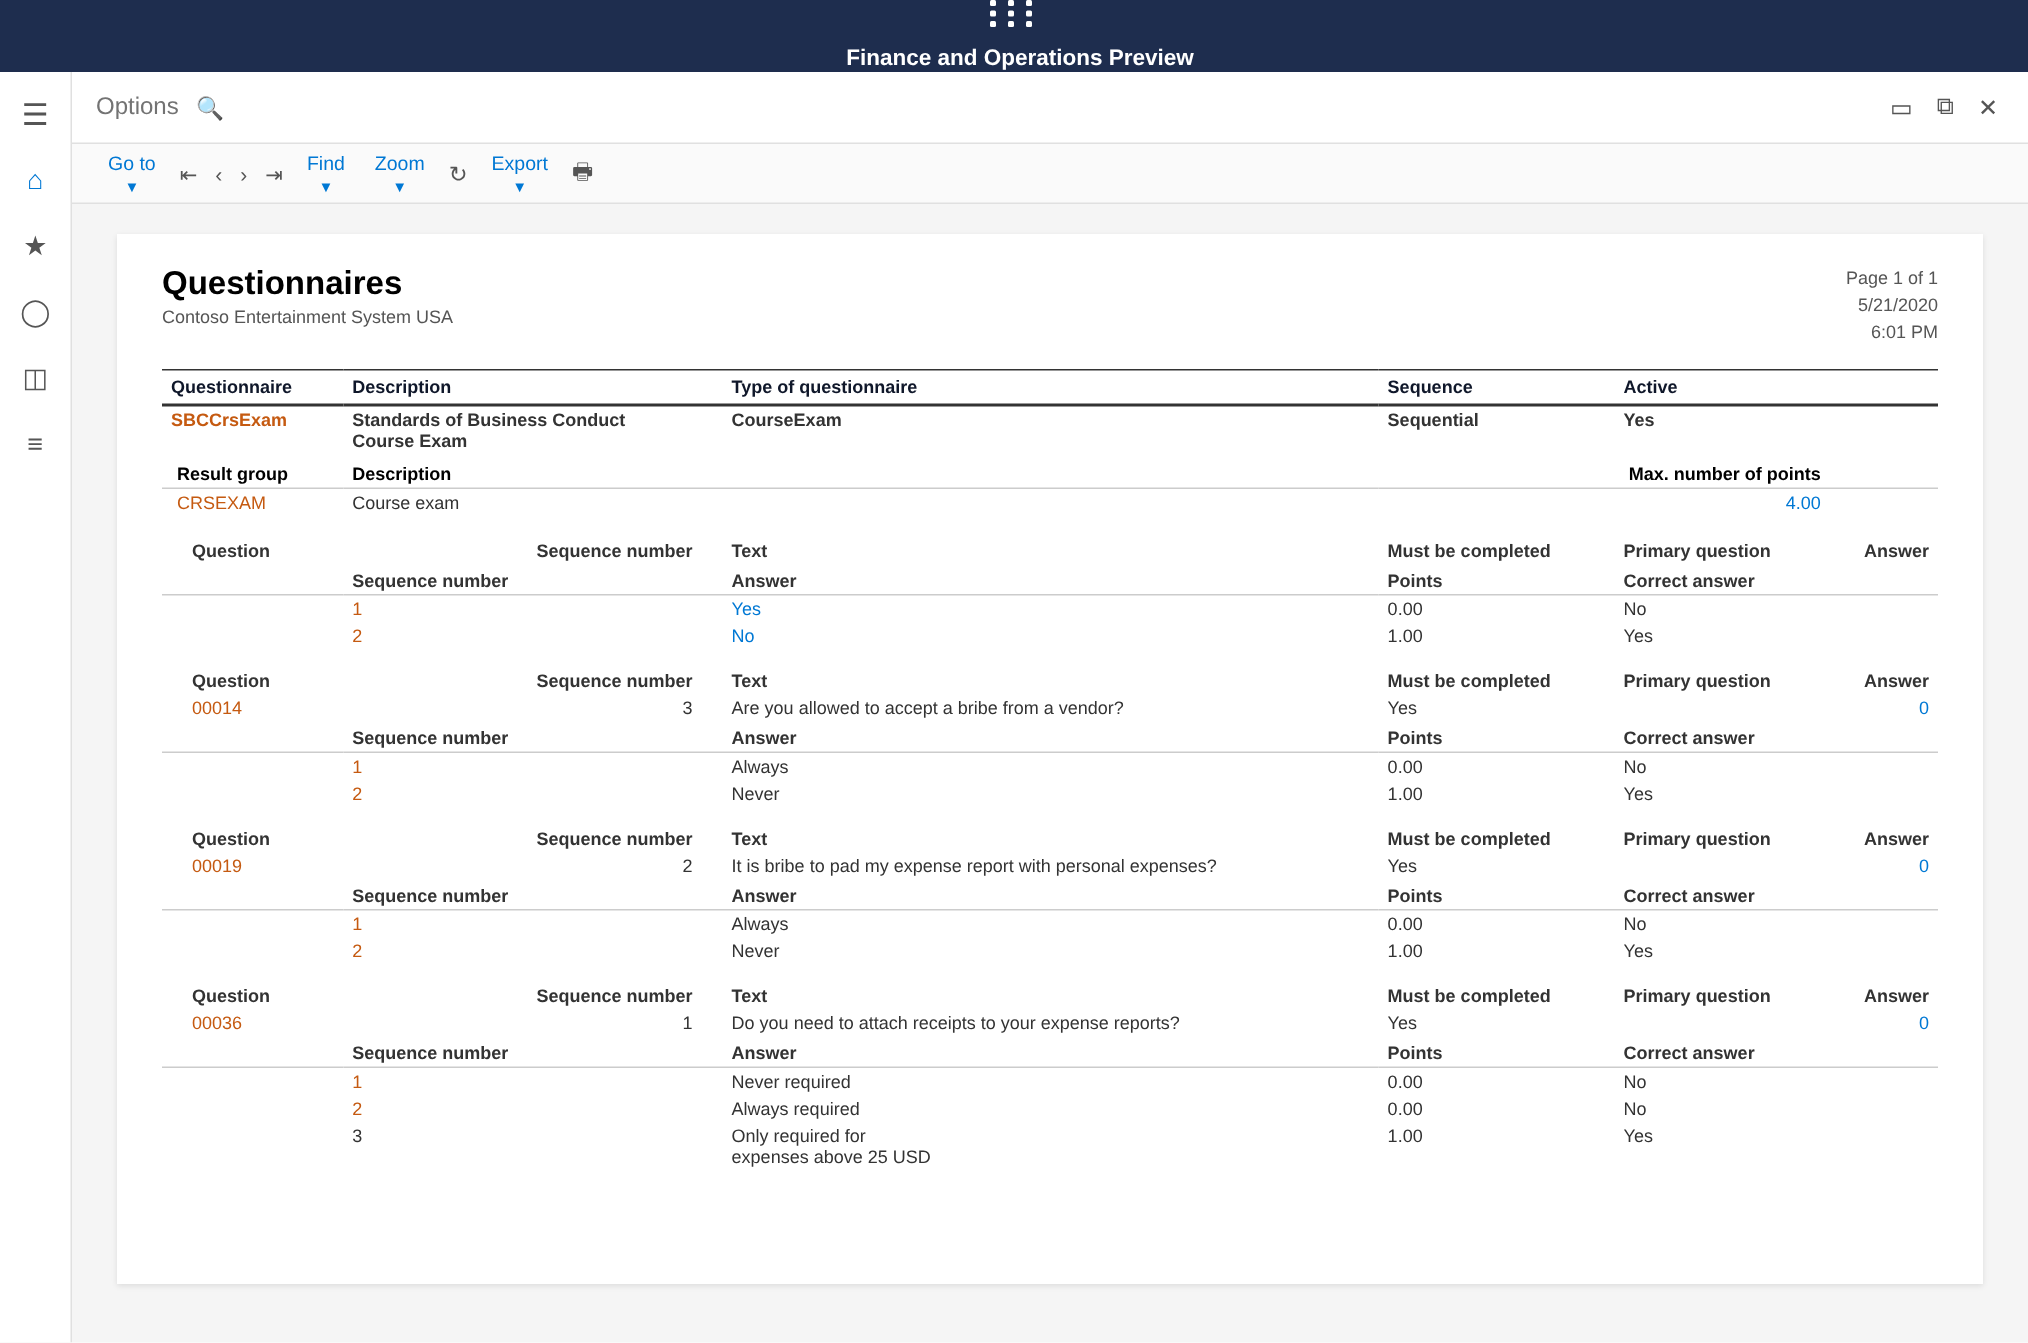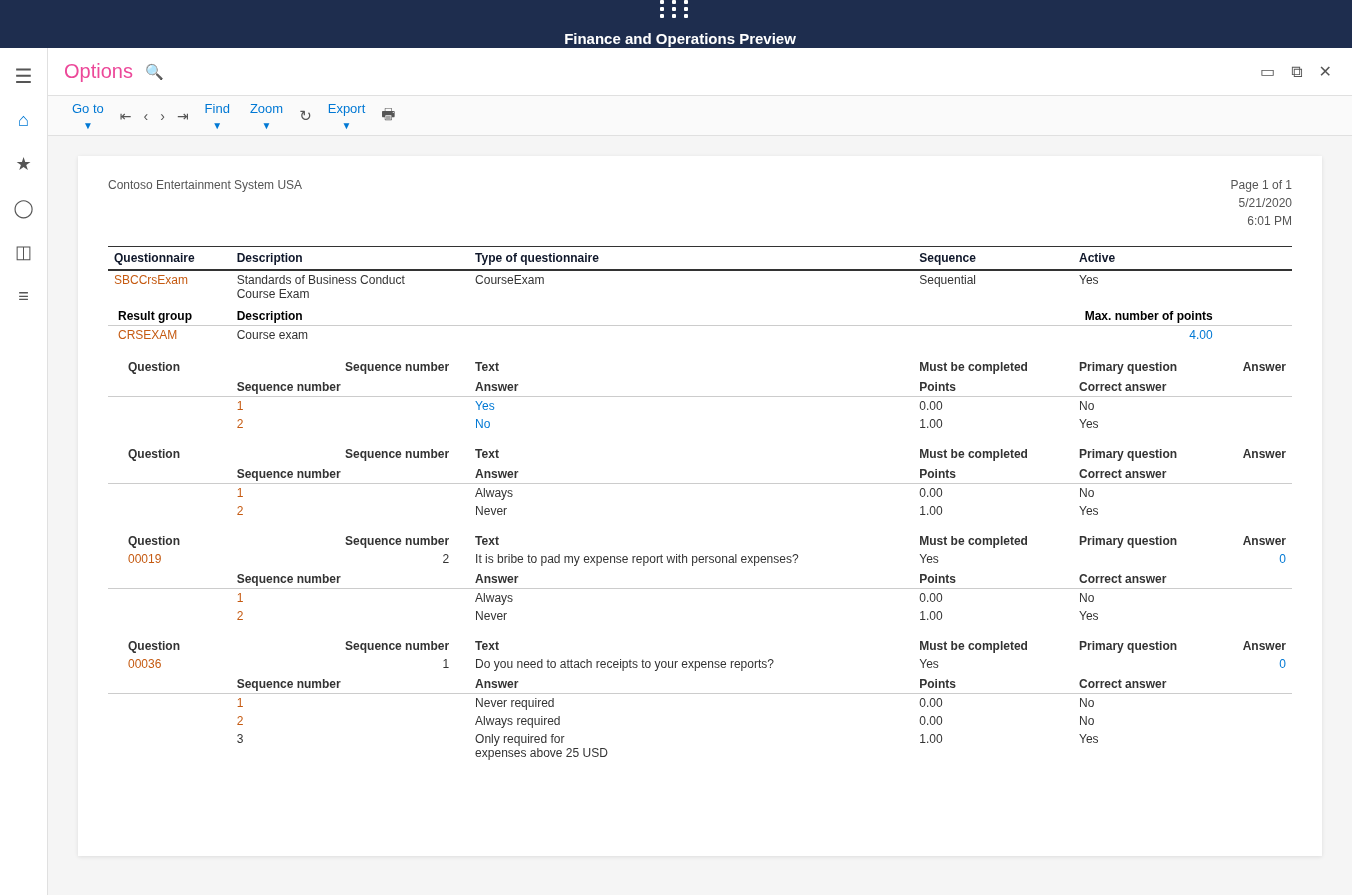--- a/index.html
+++ b/index.html
@@ -68,21 +68,21 @@
     
     .options-bar {
       height: 48px;
       background: #fff;
       border-bottom: 1px solid #e0e0e0;
       display: flex;
       align-items: center;
       padding: 0 16px;
       gap: 12px;
     }
-    .options-title { font-size: 20px; font-weight: 500; color: #ec4899; }
+    .options-title { font-size: 16px; font-weight: 500; color: #737373; }
     .search-icon-small { color: #555; font-size: 15px; cursor: pointer; }
     .options-actions { margin-left: auto; display: flex; gap: 8px; align-items: center; }
     .options-actions span { color: #555; font-size: 16px; cursor: pointer; padding: 4px; }
 
     
     .report-toolbar {
       height: 40px;
       background: #fafafa;
       border-bottom: 1px solid #e0e0e0;
       display: flex;
@@ -124,21 +124,21 @@
     .report-table th {
       border-bottom: 2px solid #333;
       border-top: 1px solid #333;
       padding: 4px 6px;
       text-align: left;
       font-size: 12px;
       font-weight: 600;
       color: #0f172a;
     }
     .report-table td { padding: 2px 6px; font-size: 12px; vertical-align: top; }
-    .row-main td { border-top: 1px solid #ccc; font-weight: 400; font-size: 12px; }
+    .row-main td { border-top: 1px solid #ccc; font-weight: 700; font-size: 12px; }
     .row-sub td { font-size: 12px; }
     .link-orange { color: #c55a11; }
     .col-header td { font-weight: 600; font-size: 12px; color: #000; border-bottom: 1px solid #ccc; padding-top: 6px; }
     .text-blue { color: #0078d4; }
     .question-header-row td { font-weight: 600; font-size: 12px; padding-top: 8px; }
     .answer-header-row td { font-size: 12px; font-weight: 600; padding-top: 4px; padding-bottom: 2px; border-bottom: 1px solid #ccc; }
   </style>
 </head>
 <body>
 
@@ -214,20 +214,21 @@
         <span class="chevron">▼</span>
       </button>
       <span style="color:#555;cursor:pointer;font-size:15px;padding:4px;">🖶</span>
     </div>
 
     <div class="report-content">
       <div class="report-page">
 
         <div class="report-header">
           <div>
+            <div class="report-title">Questionnaires</div>
             <div class="report-subtitle">Contoso Entertainment System USA</div>
           </div>
           <div class="report-meta">
             <div>Page 1 of 1</div>
             <div>5/21/2020</div>
             <div>6:01 PM</div>
           </div>
         </div>
 
         <table class="report-table">
@@ -306,20 +307,28 @@
               </tr>
 
             <tr class="question-header-row">
               <td style="padding-left:20px;">Question</td>
               <td style="text-align:right; padding-right:20px;">Sequence number</td>
               <td>Text</td>
               <td>Must be completed</td>
               <td>Primary question</td>
               <td style="text-align:right;">Answer</td>
             </tr>
+            <tr class="row-sub">
+              <td style="padding-left:20px;"><span class="link-orange">00014</span></td>
+              <td style="text-align:right; padding-right:20px;">3</td>
+              <td>Are you allowed to accept a bribe from a vendor?</td>
+              <td>Yes</td>
+              <td></td>
+              <td style="text-align:right; color:#0078d4;">0</td>
+            </tr>
             <tr class="answer-header-row">
               <td style="padding-left:30px;"></td>
               <td>Sequence number</td>
               <td>Answer</td>
               <td>Points</td>
               <td colspan="2">Correct answer</td>
             </tr>
             <tr class="row-sub">
               <td style="padding-left:30px;"></td>
               <td><span class="link-orange">1</span></td>

